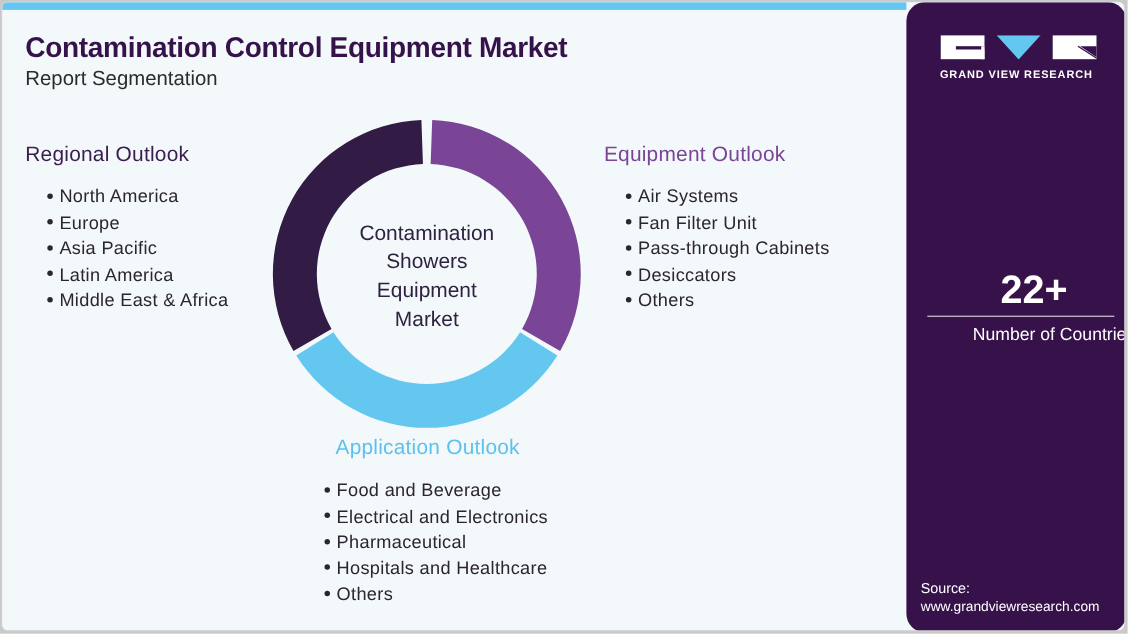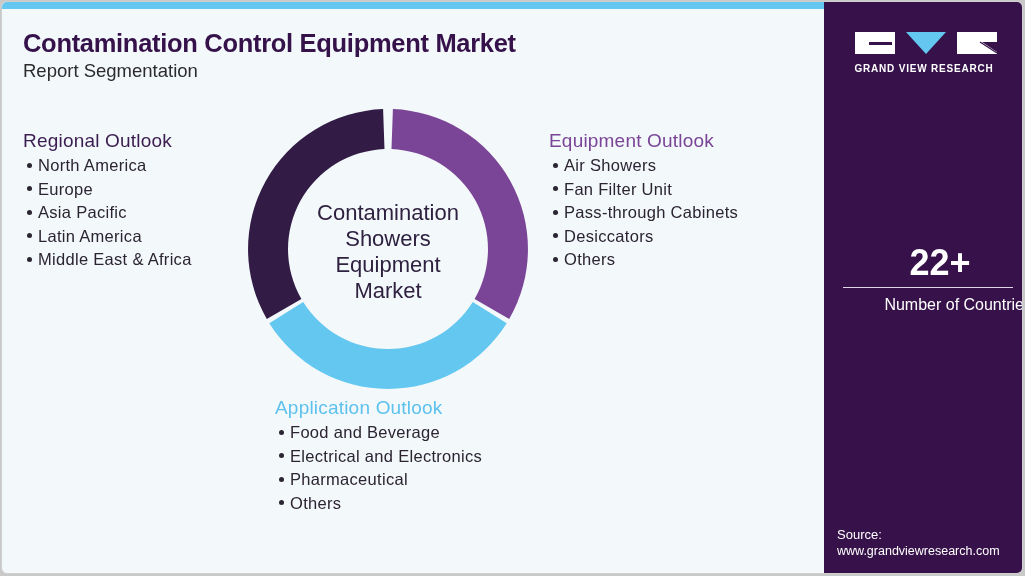--- a/index.html
+++ b/index.html
@@ -27,45 +27,46 @@
     }
     .subtitle {
       position: absolute; left: 21px; top: 58px;
       font-size: 18.5px; color: #2b2b2b; white-space: nowrap;
     }
     .section { position: absolute; }
     .section .head {
       font-size: 19px; font-weight: 400; white-space: nowrap;
       margin-bottom: 2px; letter-spacing: 0.2px;
     }
-    .section ul { list-style: none; margin: 0; padding: 0; }
+    .section ul { list-style: none; margin: 16px; padding: 0; }
     .section li {
       font-size: 16.5px; color: #2b2431; height: 23.5px; line-height: 23.5px;
       white-space: nowrap; letter-spacing: 0.3px;
     }
     .section li .bullet {
       display: inline-block; width: 5px; height: 5px; border-radius: 50%;
       background: #2b2431; vertical-align: middle; margin: 0 6px 3px 4px;
     }
     .regional { left: 21px; top: 128px; }
     .regional .head { color: #3b1d4f; }
     .equipment { left: 547px; top: 128px; }
     .equipment .head { color: #7a4596; }
     .application { left: 273px; top: 395px; }
-    .application .head { color: #5dc1ee; }
+    .application .head { color: #5dc1ee; margin-left: 30px; }
 
     .donut { position: absolute; left: 245px; top: 106px; width: 282px; height: 282px; }
     .donut-label {
       position: absolute; left: 300px; top: 198px; width: 172px;
-      text-align: center; font-size: 22px; line-height: 26px; color: #2f2240;
+      text-align: center; font-size: 19px; line-height: 26px; color: #2f2240;
     }
 
     .side {
       position: absolute; left: 822px; top: 0; width: 200px; height: 573px;
       background: #37124a;
+      border-radius: 17px;
     }
     .logo { position: absolute; left: 31px; top: 30px; width: 142px; height: 22px; }
     .logo-text {
       position: absolute; left: 0; top: 61px; width: 200px; text-align: center;
       color: #ffffff; font-size: 10px; font-weight: 700; letter-spacing: 0.8px;
     }
     .stat-value {
       position: absolute; left: 16px; top: 240px; width: 200px; text-align: center;
       color: #ffffff; font-size: 36px; font-weight: 700;
     }
@@ -116,34 +117,35 @@
   <div class="donut-label">
     <div>Contamination</div>
     <div>Showers</div>
     <div>Equipment</div>
     <div>Market</div>
   </div>
 
   <div class="section equipment">
     <div class="head">Equipment Outlook</div>
     <ul>
-      <li><span class="bullet"></span><span>Air Showers</span></li>
+      <li><span class="bullet"></span><span>Air Systems</span></li>
       <li><span class="bullet"></span><span>Fan Filter Unit</span></li>
       <li><span class="bullet"></span><span>Pass-through Cabinets</span></li>
       <li><span class="bullet"></span><span>Desiccators</span></li>
       <li><span class="bullet"></span><span>Others</span></li>
     </ul>
   </div>
 
   <div class="section application">
     <div class="head">Application Outlook</div>
     <ul>
       <li><span class="bullet"></span><span>Food and Beverage</span></li>
       <li><span class="bullet"></span><span>Electrical and Electronics</span></li>
       <li><span class="bullet"></span><span>Pharmaceutical</span></li>
+      <li><span class="bullet"></span><span>Hospitals and Healthcare</span></li>
       <li><span class="bullet"></span><span>Others</span></li>
     </ul>
   </div>
 
   <div class="side">
     <svg class="logo" viewBox="0 0 142 22">
 
       <rect x="0" y="0" width="40" height="22" fill="#ffffff"></rect>
       <rect x="14" y="10" width="26" height="3" fill="#37124a"></rect>
       <rect x="37" y="10" width="3" height="12" fill="#ffffff"></rect>

